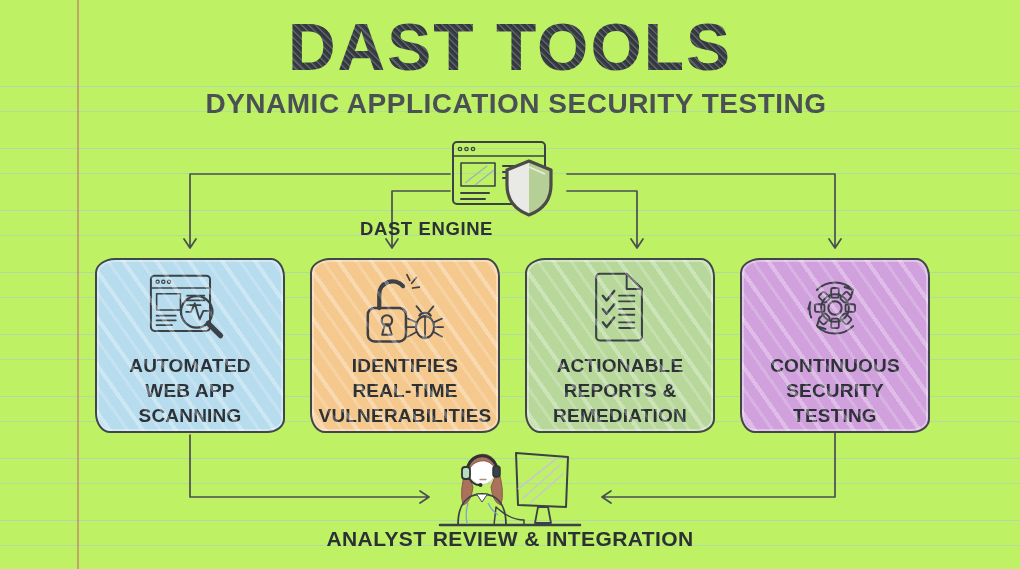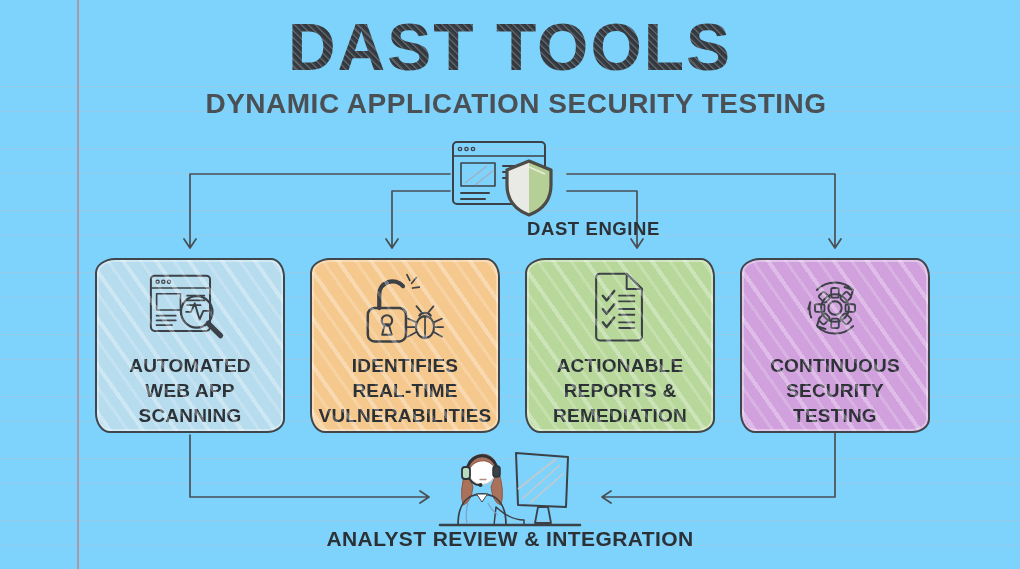--- a/index.html
+++ b/index.html
@@ -1,21 +1,21 @@
 <!DOCTYPE html>
 <html><head>
 <meta charset="utf-8">
 <style>
   * { margin:0; padding:0; box-sizing:border-box; }
   html,body { width:1020px; height:569px; }
   body { font-family:"Liberation Sans", sans-serif; }
 
   .canvas {
     position:relative; width:1020px; height:569px;
-    background:#7dd3fc; overflow:hidden;
+    background:#bef264; overflow:hidden;
   }
   
   .rules {
     position:absolute; left:0; right:0; top:86px; bottom:0; z-index:0;
     background:repeating-linear-gradient(to bottom,
       rgba(168,197,216,.55) 0 1.4px, transparent 1.4px 25px,
       rgba(168,197,216,.50) 25px 26.4px, transparent 26.4px 62px);
   }
   .margin-line {
     position:absolute; top:0; bottom:0; left:77px; width:2px; z-index:0;
@@ -39,21 +39,21 @@
   .subtitle {
     position:absolute; top:88px; left:0; width:100%;
     text-align:center; font-size:28px; font-weight:800;
     letter-spacing:.5px; color:#4b5055;margin-left:6px;
   }
 
   
   .engine-icon { position:absolute; left:447px; top:138px; width:118px; height:80px; }
   .engine-label {
     position:absolute; top:218px; left:360px; width:300px;
-    text-align:right; font-size:18.5px; font-weight:700;
+    text-align:left; font-size:18.5px; font-weight:700;
     letter-spacing:.6px; color:#2c3136;
   }
 
   
   .connectors { position:absolute; inset:0; width:1020px; height:569px; }
   .connectors path { stroke:#4a4f54; stroke-width:1.7; fill:none;
     stroke-linecap:round; stroke-linejoin:round; }
 
   
   .box {

